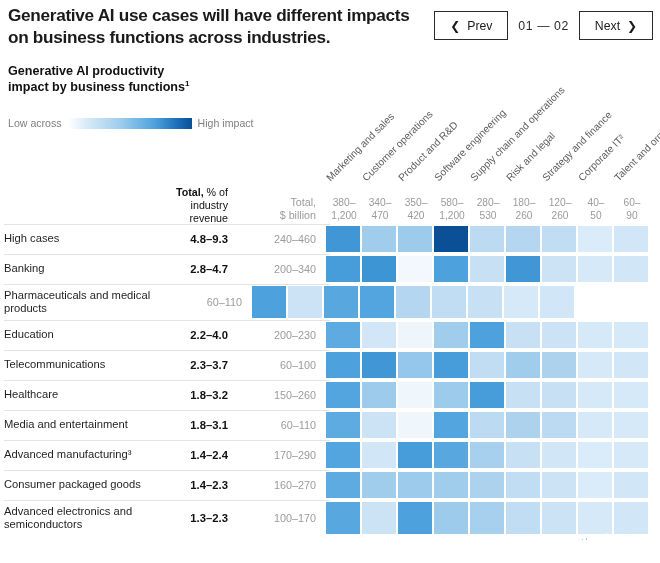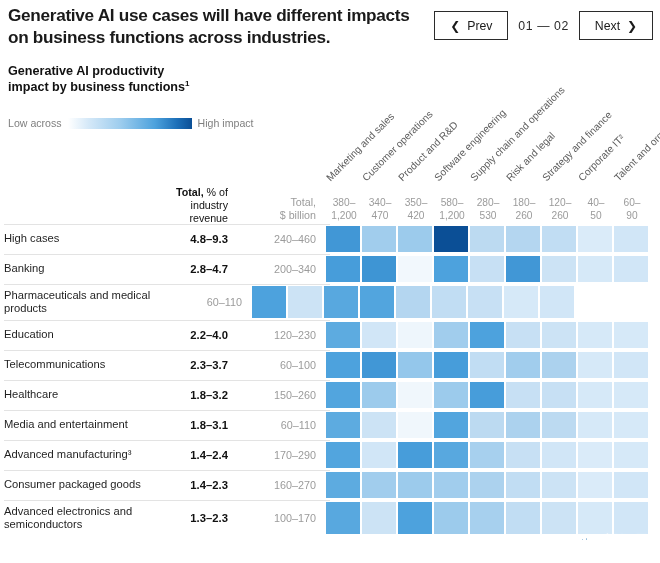--- a/index.html
+++ b/index.html
@@ -232,21 +232,21 @@
           <div class="cell" style="background: rgb(193, 221, 243);"></div>
           <div class="cell" style="background: rgb(199, 224, 244);"></div>
           <div class="cell" style="background: rgb(214, 233, 248);"></div>
           <div class="cell" style="background: rgb(209, 230, 247);"></div>
         </div>
       </div>
       <div class="row">
         <div class="row-sep"></div>
         <div class="r-label">Education</div>
         <div class="r-pct">2.2–4.0</div>
-        <div class="r-bn">120–230</div>
+        <div class="r-bn">200–230</div>
         <div class="r-cells">
           <div class="cell" style="background: rgb(93, 171, 224);"></div>
           <div class="cell" style="background: rgb(209, 230, 247);"></div>
           <div class="cell" style="background: rgb(238, 246, 252);"></div>
           <div class="cell" style="background: rgb(161, 205, 237);"></div>
           <div class="cell" style="background: rgb(77, 162, 221);"></div>
           <div class="cell" style="background: rgb(199, 224, 244);"></div>
           <div class="cell" style="background: rgb(204, 227, 245);"></div>
           <div class="cell" style="background: rgb(214, 233, 248);"></div>
           <div class="cell" style="background: rgb(214, 233, 248);"></div>

